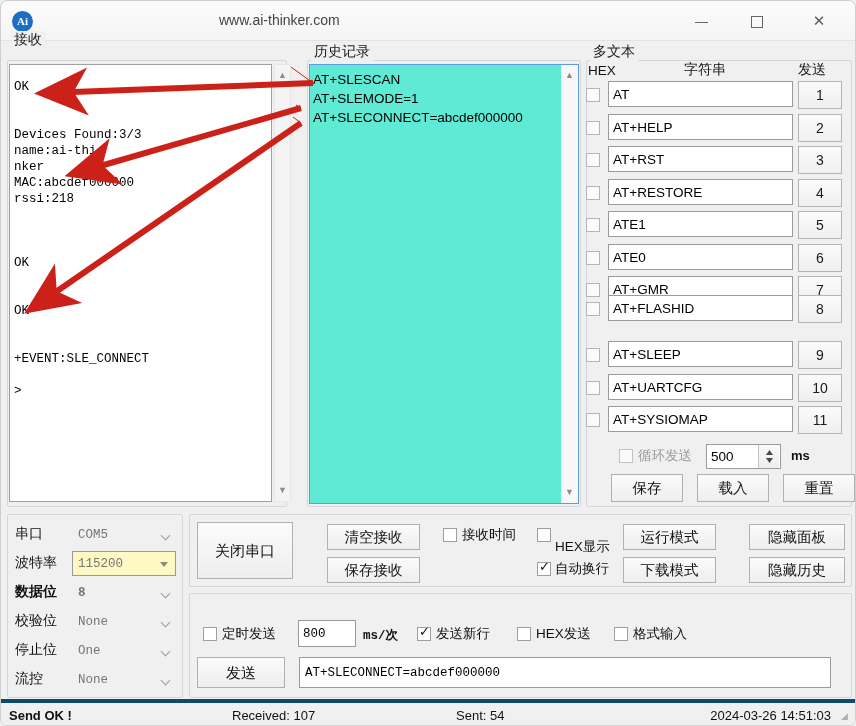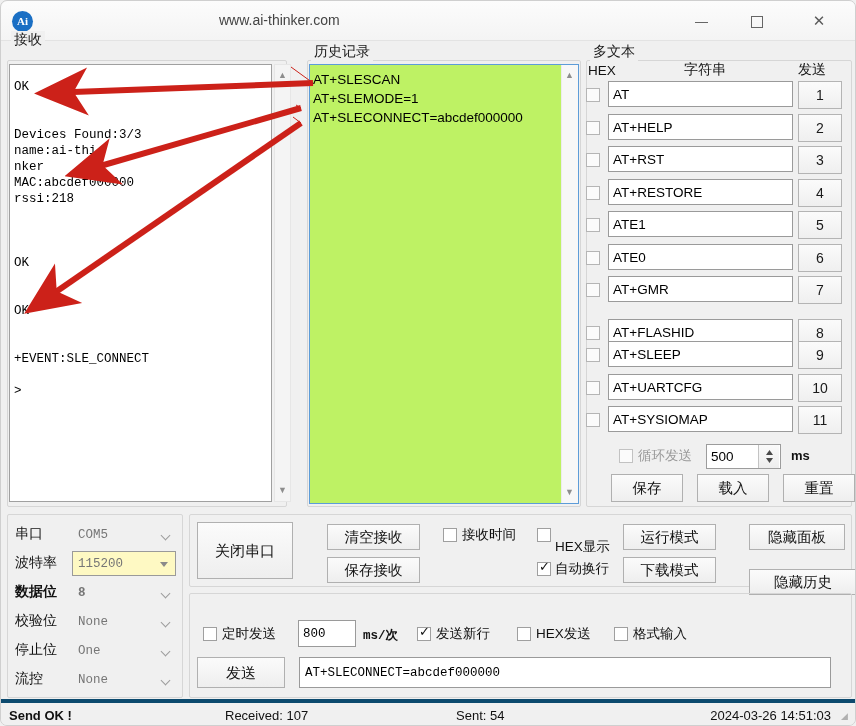--- a/index.html
+++ b/index.html
@@ -90,21 +90,21 @@
     text-align: center; line-height: 15px; font-size: 9px; color: #8d8d8d;
   }
   .sb-up { top: 3px; }
   .sb-dn { bottom: 3px; }
 
   
   #hist-frame { left: 306px; top: 59px; width: 274px; height: 447px; }
   #hist-label { left: 310px; top: 42px; }
   #hist-box {
     position: absolute; left: 308px; top: 63px; width: 270px; height: 440px;
-    background: #bef264; border: 1px solid #5d9cd8;
+    background: #5eead4; border: 1px solid #5d9cd8;
     overflow: hidden;
   }
   #hist-list {
     position: absolute; left: 0; top: 0; right: 18px; top: 0; bottom: 0;
     padding: 5px 3px;
     font-family: "Liberation Sans", sans-serif;
     font-size: 13.5px; color: #000; line-height: 19px;
   }
   #hist-scroll {
     position: absolute; right: 0; top: 0; width: 17px; bottom: 0;
@@ -198,21 +198,21 @@
   .ctlbtn {
     position: absolute; width: 93px; height: 26px;
     background: linear-gradient(#fbfbfb, #eeeeee); border: 1px solid #b0b0b0;
     font-size: 14.5px; color: #111; text-align: center; line-height: 24px;
   }
   #btn-clearrecv { left: 326px; top: 523px; }
   #btn-saverecv { left: 326px; top: 556px; }
   #btn-runmode { left: 622px; top: 523px; }
   #btn-dlmode { left: 622px; top: 556px; }
   #btn-hidepanel { left: 748px; top: 523px; width: 96px; }
-  #btn-hidehist { left: 748px; top: 568px; width: 108px; }
+  #btn-hidehist { left: 748px; top: 556px; width: 96px; }
 
   .chk { position: absolute; width: 14px; height: 14px; border: 1px solid #9f9f9f; background: #fff; }
   .chk.checked::after {
     content: "\2713"; position: absolute; left: 1px; top: -3px;
     font-size: 13px; color: #111; line-height: 14px;
   }
   .chk.dim { border-color: #b9b9b9; }
   .chklab { position: absolute; font-size: 13.5px; color: #111; }
 
   #c-time { left: 442px; top: 527px; }
@@ -252,21 +252,21 @@
     padding: 6px 5px; line-height: 18px;
   }
 
   
   #statusbar {
     position: absolute; left: 0; bottom: 0; width: 856px; height: 26px;
     background: #f0f0f0; border-top: 4px solid #0c4a6e;
   }
   .st { position: absolute; top: 5px; font-size: 13px; color: #111; }
   #st-send { left: 8px; font-weight: bold; }
-  #st-recv { left: 224px; text-align: center; }
+  #st-recv { left: 231px; text-align: center; }
   #st-sent { left: 455px; }
   #st-time { right: 26px; }
   #st-grip { position: absolute; right: 6px; bottom: 4px; width: 10px; height: 10px; color:#b0b0b0; font-size: 9px; line-height: 10px;}
 
   
   #annot { position: absolute; left: 0; top: 0; width: 856px; height: 726px; pointer-events: none; z-index: 40; }
 </style>
 </head>
 <body>
 
@@ -355,21 +355,21 @@
       <div class="mt-row" style="top: 242.5px;">
         <div class="mt-check"></div>
         <div class="mt-input">ATE0</div>
         <div class="mt-btn">6</div>
       </div>
       <div class="mt-row" style="top: 275px;">
         <div class="mt-check"></div>
         <div class="mt-input">AT+GMR</div>
         <div class="mt-btn">7</div>
       </div>
-      <div class="mt-row" style="top: 294px; margin-top: 24px;">
+      <div class="mt-row" style="top: 294px;">
         <div class="mt-check"></div>
         <div class="mt-input">AT+FLASHID</div>
         <div class="mt-btn">8</div>
       </div>
       <div class="mt-row" style="top: 340px;">
         <div class="mt-check"></div>
         <div class="mt-input">AT+SLEEP</div>
         <div class="mt-btn">9</div>
       </div>
       <div class="mt-row" style="top: 372.5px;">

